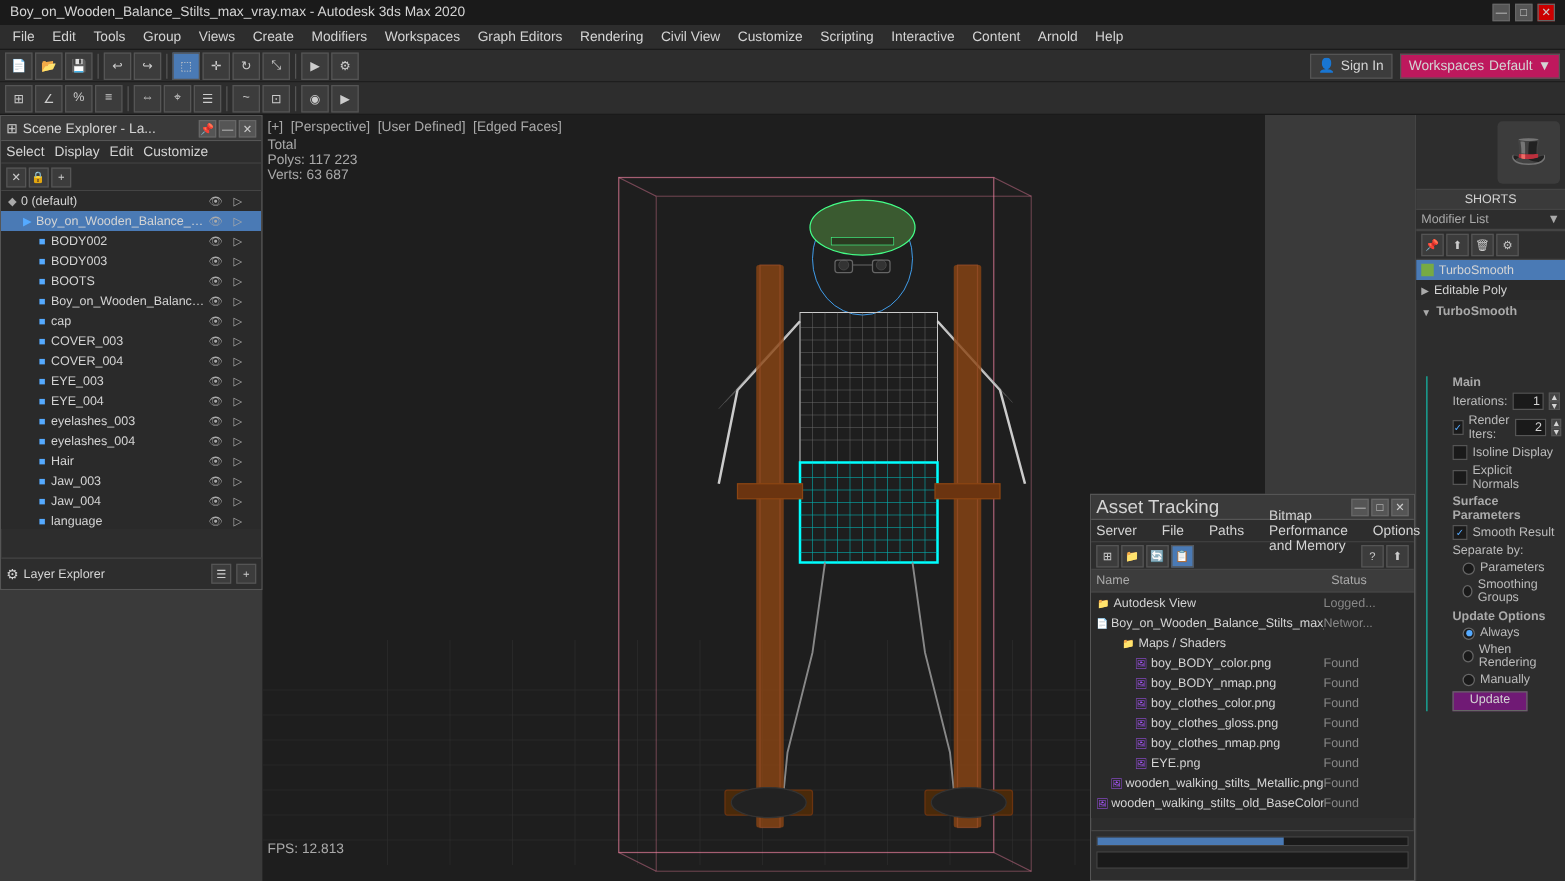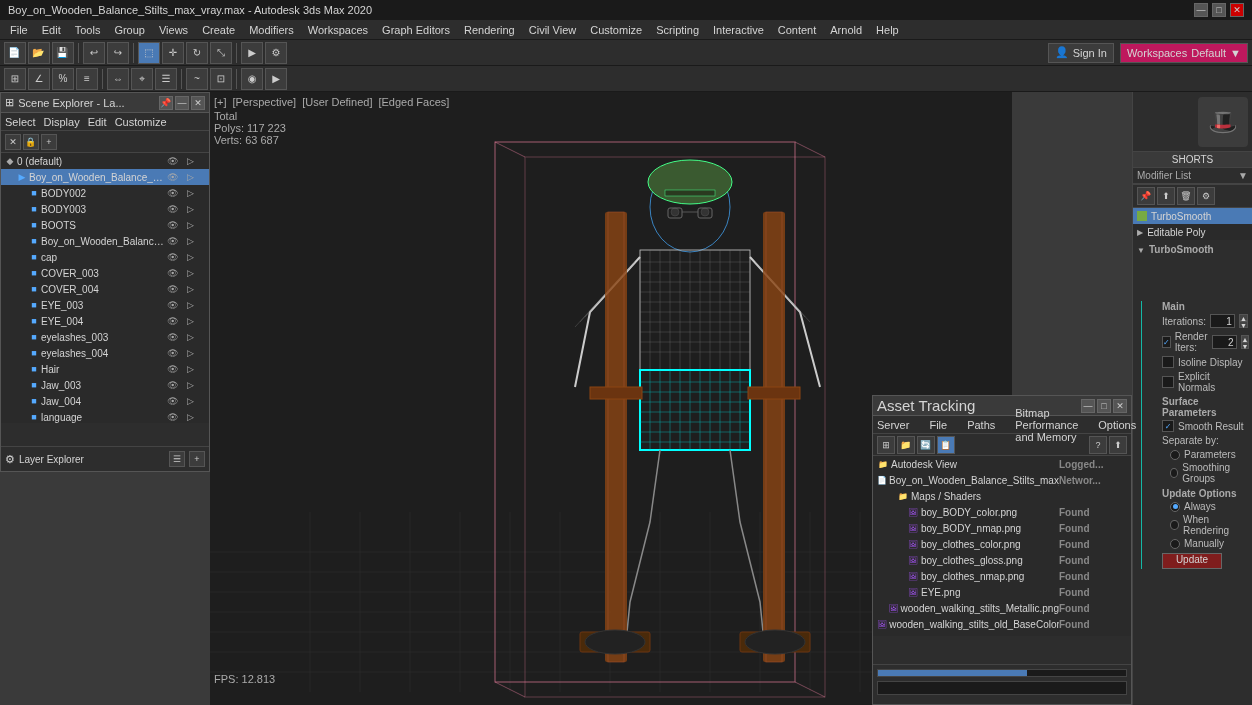--- a/index.html
+++ b/index.html
@@ -318,21 +318,21 @@
       margin-left: 4px;
       border-left: 1px solid #14b8a6;
       padding-left: 20px;
       margin-bottom: 4px;
       margin-top: 44px;
     }
     .collapse-arrow { font-size: 8px; color: #aaa; }
     .update-btn {
       width: 60px;
       height: 16px;
-      background: #7f1d1d;
+      background: #701a75;
       border: 1px solid #666;
       color: #d4d4d4;
       font-size: 10px;
       text-align: center;
       cursor: pointer;
       margin-top: 4px;
     }
     .radio-group { display: flex; flex-direction: column; gap: 2px; margin-left: 8px; }
     .radio-row { display: flex; align-items: center; gap: 4px; font-size: 10px; color: #bbb; }
     .radio-dot {
@@ -408,21 +408,21 @@
     .at-row {
       height: 16px;
       display: flex;
       align-items: center;
       padding: 0 2px;
       cursor: pointer;
       font-size: 10px;
       color: #d4d4d4;
     }
     .at-row-name { flex: 1; white-space: nowrap; overflow: hidden; text-overflow: ellipsis; display: flex; align-items: center; gap: 2px; }
-    .at-row-status { width: 70px; font-size: 10px; color: #888; font-weight: bold; }
+    .at-row-status { width: 70px; font-size: 10px; color: #888; }
     .at-icon { width: 12px; height: 12px; display: inline-flex; align-items: center; justify-content: center; font-size: 8px; }
     #at-footer {
       position: absolute;
       bottom: 0;
       left: 0;
       right: 0;
       height: 40px;
       background: #2d2d2d;
       border-top: 1px solid #444;
       padding: 4px;
@@ -951,20 +951,24 @@
     </div>
     <div id="at-toolbar">
       <div class="at-btn">⊞</div>
       <div class="at-btn">📁</div>
       <div class="at-btn">🔄</div>
       <div class="at-btn active">📋</div>
       <div style="flex:1;"></div>
       <div class="at-btn">?</div>
       <div class="at-btn">⬆</div>
     </div>
+    <div id="at-col-header">
+      <span class="at-col-name">Name</span>
+      <span class="at-col-status">Status</span>
+    </div>
     <div id="at-tree">
 
     <div class="at-row">
     <div class="at-row-name">
       <span style="display:inline-block;width:0px;"></span>
       <span class="at-icon" style="color:#cc8;">📁</span>
       <span>Autodesk View</span>
     </div>
     <div class="at-row-status">Logged...</div>
   </div>

